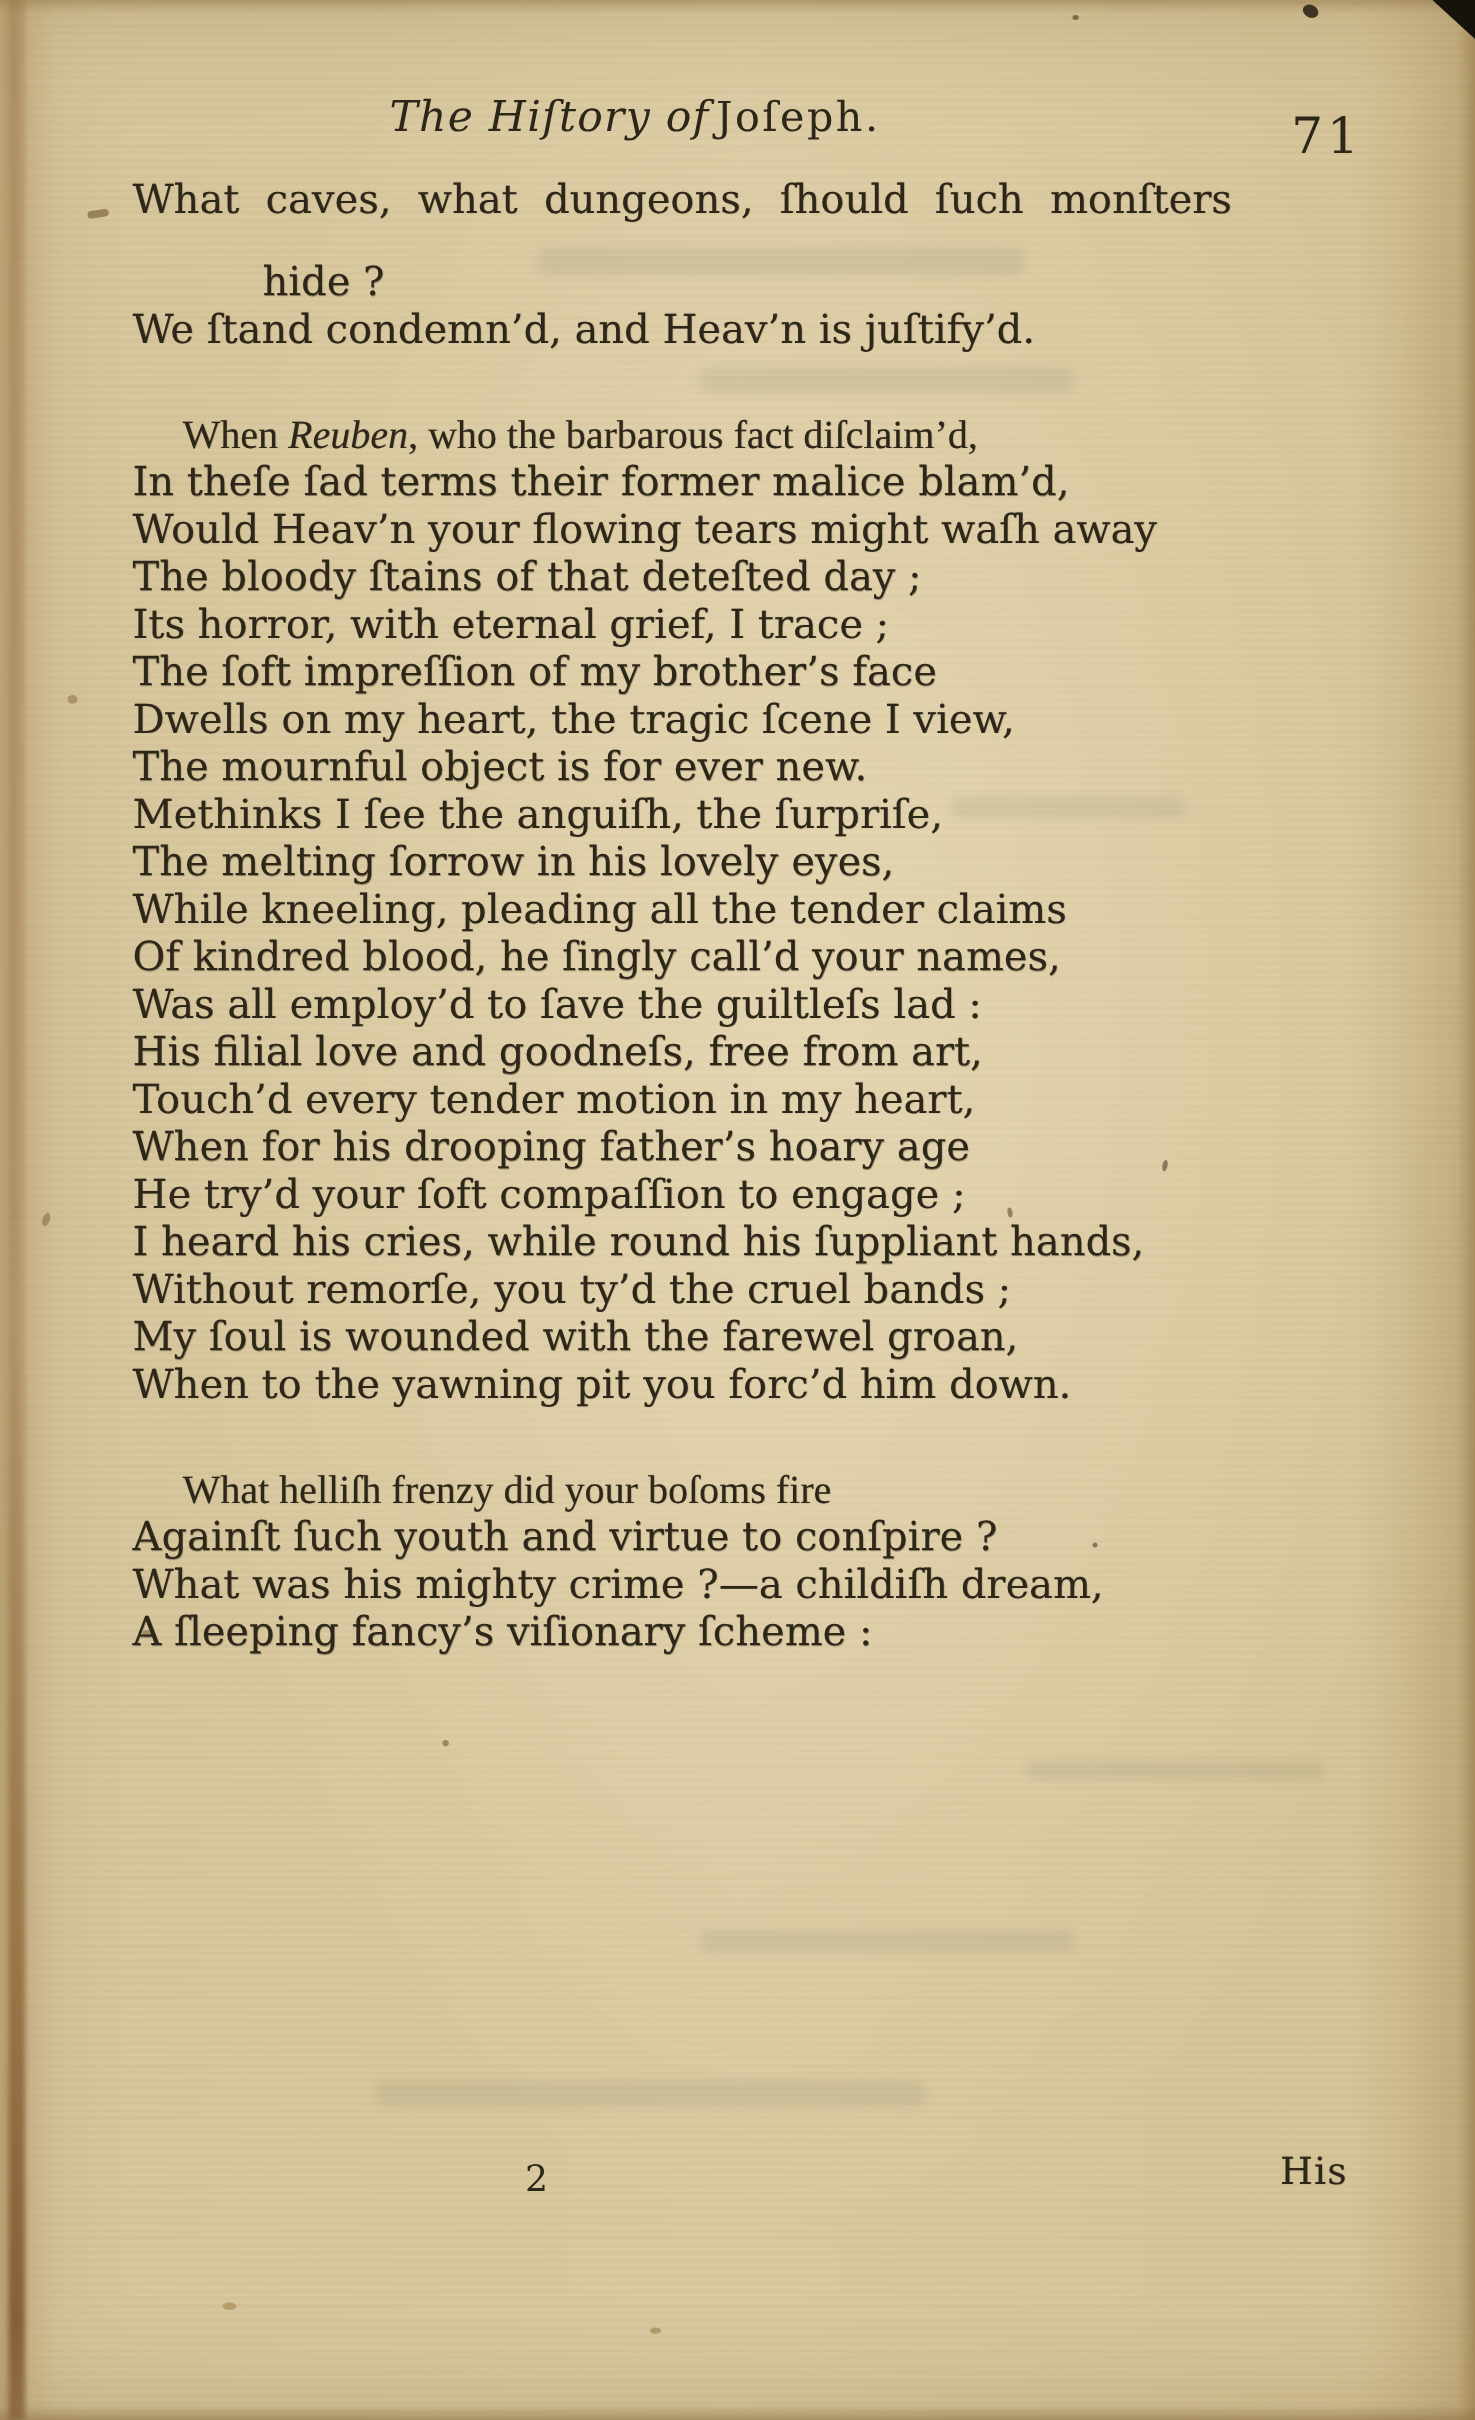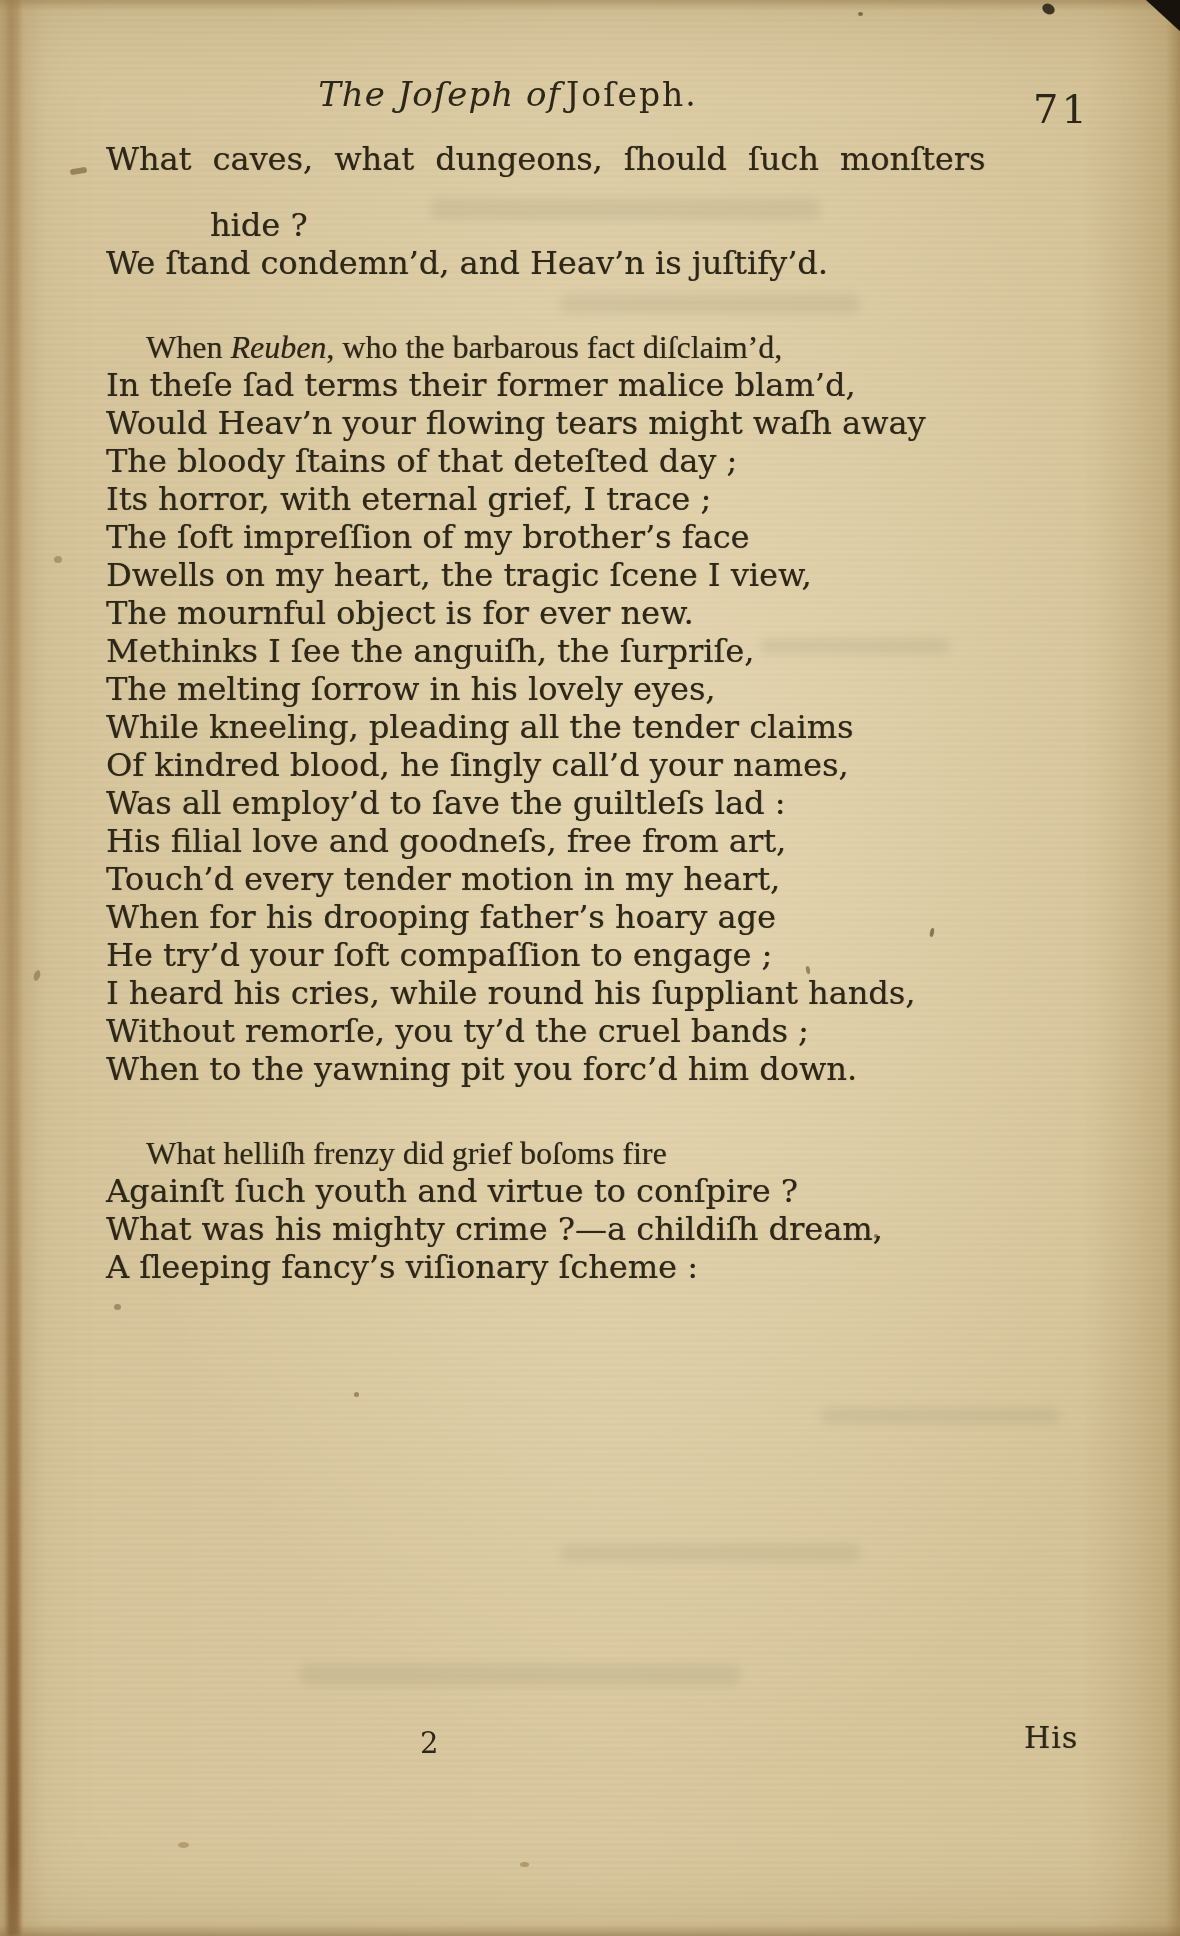--- a/index.html
+++ b/index.html
@@ -78,21 +78,21 @@
 
   <div class="smudge" style="left:430px;top:198px;width:390px;height:22px"></div>
   <div class="smudge" style="left:560px;top:294px;width:300px;height:20px"></div>
   <div class="smudge" style="left:760px;top:638px;width:190px;height:16px"></div>
   <div class="smudge" style="left:820px;top:1408px;width:240px;height:16px"></div>
   <div class="smudge" style="left:560px;top:1544px;width:300px;height:18px"></div>
   <div class="smudge" style="left:300px;top:1664px;width:440px;height:22px"></div>
 
   <div class="content">
     <div class="header">
-      <span class="t-italic">The Joſeph of</span>
+      <span class="t-italic">The Hiſtory of</span>
       <span class="t-roman">Joſeph.</span>
       <span class="pageno">71</span>
     </div>
     <div class="poem" id="poem">
         <div class="stanza">
           <div class="line wide">What caves, what dungeons, ſhould ſuch monſters</div>
           <div class="line hang">hide ?</div>
           <div class="line">We ſtand condemn’d, and Heav’n is juſtify’d.</div>
         </div>
         <div class="stanza">
@@ -108,24 +108,25 @@
           <div class="line">The melting ſorrow in his lovely eyes,</div>
           <div class="line">While kneeling, pleading all the tender claims</div>
           <div class="line">Of kindred blood, he ſingly call’d your names,</div>
           <div class="line">Was all employ’d to ſave the guiltleſs lad :</div>
           <div class="line">His filial love and goodneſs, free from art,</div>
           <div class="line">Touch’d every tender motion in my heart,</div>
           <div class="line">When for his drooping father’s hoary age</div>
           <div class="line">He try’d your ſoft compaſſion to engage ;</div>
           <div class="line">I heard his cries, while round his ſuppliant hands,</div>
           <div class="line">Without remorſe, you ty’d the cruel bands ;</div>
+          <div class="line">My ſoul is wounded with the farewel groan,</div>
           <div class="line">When to the yawning pit you forc’d him down.</div>
         </div>
         <div class="stanza">
-          <div class="line first">What helliſh frenzy did grief boſoms fire</div>
+          <div class="line first">What helliſh frenzy did your boſoms fire</div>
           <div class="line">Againſt ſuch youth and virtue to conſpire ?</div>
           <div class="line">What was his mighty crime ?—a childiſh dream,</div>
           <div class="line">A ſleeping fancy’s viſionary ſcheme :</div>
         </div>
       </div>
   </div>
 
   <span class="sig">2</span>
   <span class="catchword">His</span>
 

